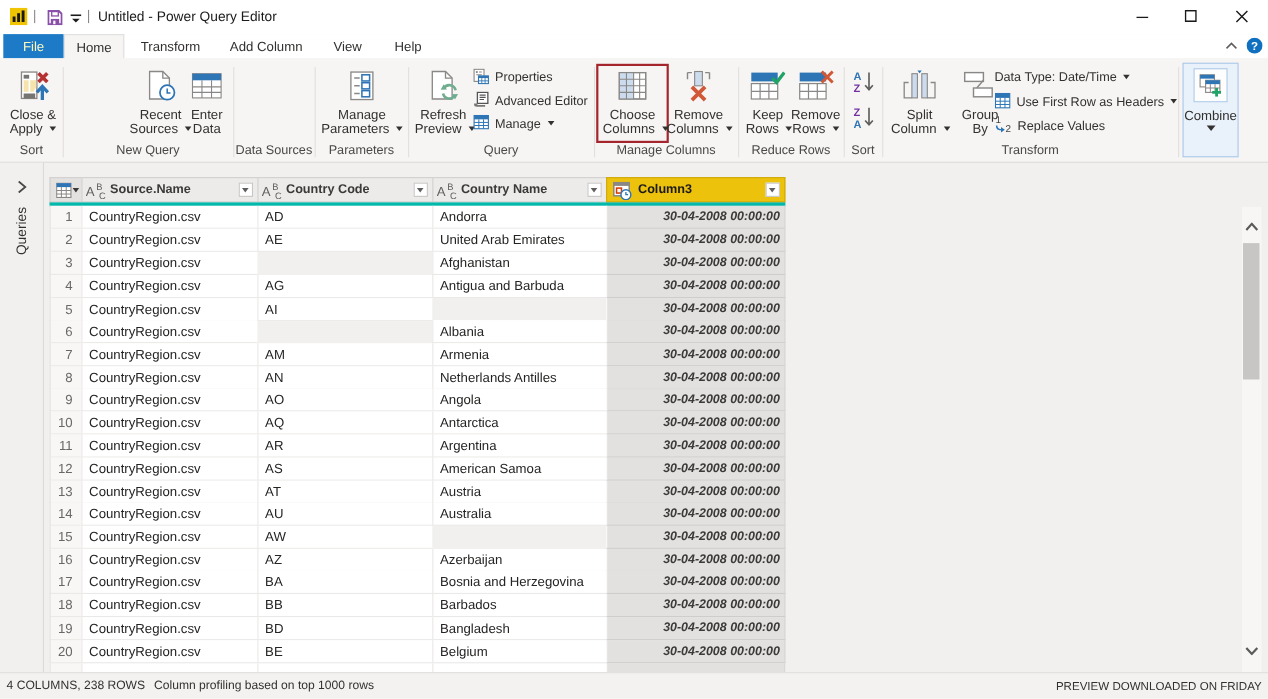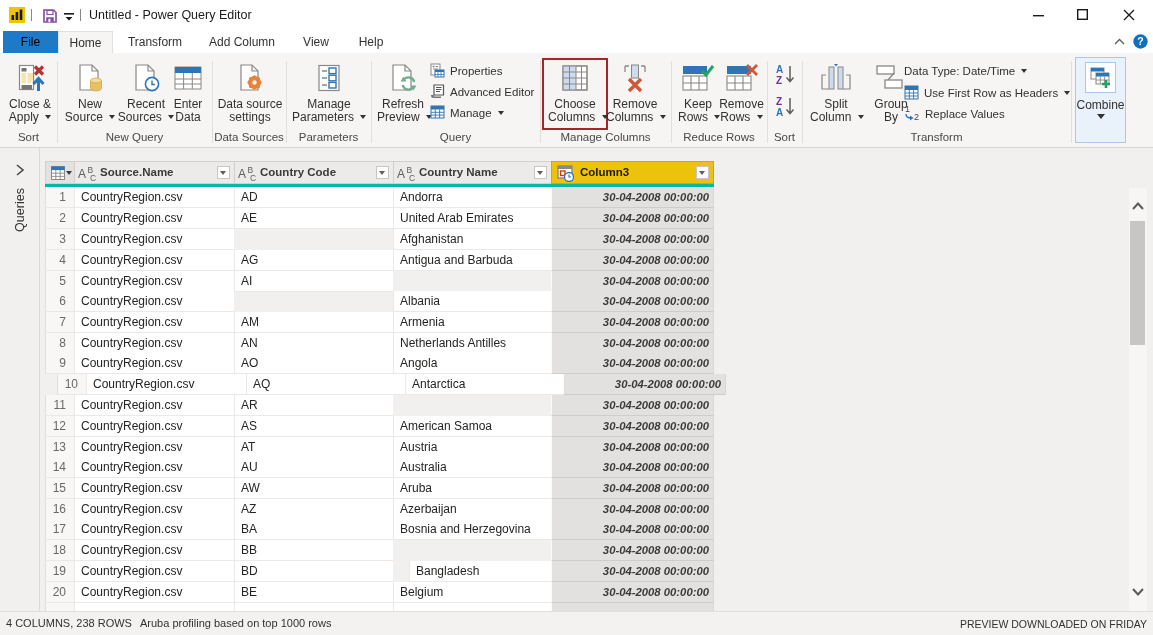--- a/index.html
+++ b/index.html
@@ -9,21 +9,21 @@
 .abs { position:absolute; }
 
 
 #titlebar { position:absolute; left:0; top:0; width:1153px; height:31px; background:#fff; }
 #titlebar .sep { position:absolute; top:9px; width:1px; height:12px; background:#8a8886; }
 #title-text { position:absolute; left:89px; top:0; height:31px; line-height:31px; font-size:12.5px; color:#1b1a19; }
 
 
 #tabbar { position:absolute; left:0; top:31px; width:1153px; height:22px; background:#fff; }
 .tab { position:absolute; top:0; height:22px; line-height:22px; text-align:center; color:#323130; font-size:12px; }
-#tab-file { left:3px; width:55px; background:#217346; background:#1d7ac6; color:#000000; }
+#tab-file { left:3px; width:55px; background:#217346; background:#1d7ac6; color:#fef9c3; }
 #tab-home { left:58px; width:55px; background:#f6f5f4; border:1px solid #e1dfdd; border-bottom:none; }
 
 
 #ribbon { position:absolute; left:0; top:53px; width:1153px; height:95px; background:#f6f5f4; border-bottom:1px solid #d8d6d4; }
 .rsep { position:absolute; top:8px; width:1px; height:82px; background:#e1dfdd; }
 .rgroup-label { position:absolute; top:76px; height:16px; line-height:16px; text-align:center; color:#494847; font-size:11.5px; }
 .rbtn { position:absolute; top:10px; text-align:center; color:#323130; }
 .rbtn .icon { display:block; margin:0 auto; }
 .rbtn .lbl { display:block; font-size:12px; line-height:13px; color:#323130; white-space:nowrap; }
 .rbtn .lbl:first-of-type { margin-top:5px; }
@@ -135,30 +135,20 @@
         <path d="M12.5 10 L18 10 L18 16 L15.5 20.5 L12.5 20.5 Z" fill="#f7e4ad"></path>
         <rect x="6.5" y="22" width="10.5" height="4.5" fill="#767572"></rect>
         <path d="M20 3.5 L28 11.5 M28 3.5 L20 11.5" stroke="#b63232" stroke-width="3.2" fill="none"></path>
         <path d="M23.5 28 L23.5 17.5" stroke="#2e75b6" stroke-width="3"></path>
         <path d="M18.5 21 L23.5 15.5 L28.5 21" fill="none" stroke="#2e75b6" stroke-width="3"></path>
       </svg>
       <span class="lbl">Close &amp;</span>
         <span class="lbl">Apply <span class="caret"></span></span>
     </div>
 
-    <div class="rbtn" style="left:64px;width:52px">
-      <svg class="icon" width="30" height="30" viewBox="0 0 30 30">
-        <path d="M5 2 L17 2 L23 8 L23 27 L5 27 Z" fill="#fff" stroke="#8a8886" stroke-width="1.2"></path>
-        <path d="M17 2 L17 8 L23 8" fill="none" stroke="#8a8886" stroke-width="1.2"></path>
-        <path d="M15.5 17.5 L15.5 25.5 A5.5 2.4 0 0 0 26.5 25.5 L26.5 17.5" fill="#e9c06a" stroke="#d3a93c" stroke-width="0.8"></path>
-        <ellipse cx="21" cy="17.5" rx="5.5" ry="2.4" fill="#f4dc9c" stroke="#d3a93c" stroke-width="0.8"></ellipse>
-      </svg>
-      <span class="lbl">New</span>
-        <span class="lbl">Source <span class="caret"></span></span>
-    </div>
 
     <div class="rbtn" style="left:117px;width:58px">
       <svg class="icon" width="30" height="30" viewBox="0 0 30 30">
         <path d="M5 2 L17 2 L23 8 L23 27 L5 27 Z" fill="#fff" stroke="#8a8886" stroke-width="1.2"></path>
         <path d="M17 2 L17 8 L23 8" fill="none" stroke="#8a8886" stroke-width="1.2"></path>
         <circle cx="21" cy="21" r="6.6" fill="#fff" stroke="#2e75b6" stroke-width="1.6"></circle>
         <path d="M21 17.5 L21 21.5 L24 21.5" fill="none" stroke="#2e75b6" stroke-width="1.4"></path>
       </svg>
       <span class="lbl">Recent</span>
         <span class="lbl">Sources <span class="caret"></span></span>
@@ -167,34 +157,20 @@
     <div class="rbtn" style="left:168px;width:40px">
       <svg class="icon" width="30" height="30" viewBox="0 0 30 30">
         <rect x="2" y="4" width="26" height="22" fill="#fff" stroke="#8a8886" stroke-width="1"></rect>
         <rect x="2" y="4" width="26" height="6" fill="#2e75b6"></rect>
         <path d="M2 16 L28 16 M2 21 L28 21 M10.6 10 L10.6 26 M19.3 10 L19.3 26" stroke="#8a8886" stroke-width="1"></path>
       </svg>
       <span class="lbl">Enter</span>
         <span class="lbl">Data</span>
     </div>
 
-    <div class="rbtn" style="left:215px;width:70px">
-      <svg class="icon" width="30" height="30" viewBox="0 0 30 30">
-        <path d="M6 2 L17 2 L23 8 L23 27 L6 27 Z" fill="#fff" stroke="#8a8886" stroke-width="1.2"></path>
-        <path d="M17 2 L17 8 L23 8" fill="none" stroke="#8a8886" stroke-width="1.2"></path>
-        <g fill="#e8833a">
-            <rect x="14" y="14" width="11" height="11" rx="1.5"></rect>
-            <rect x="14" y="14" width="11" height="11" rx="1.5" transform="rotate(45 19.5 19.5)"></rect>
-          </g>
-        <circle cx="19.5" cy="19.5" r="6.4" fill="#e8833a"></circle>
-        <circle cx="19.5" cy="19.5" r="2.2" fill="#f6f5f4"></circle>
-      </svg>
-      <span class="lbl">Data source</span>
-        <span class="lbl">settings</span>
-    </div>
 
     <div class="rbtn" style="left:292px;width:74px">
       <svg class="icon" width="30" height="30" viewBox="0 0 30 30">
         <rect x="5" y="2.5" width="20" height="25" fill="#fff" stroke="#8a8886" stroke-width="1.2"></rect>
         <path d="M8 8 L13 8 M8 15 L13 15 M8 22 L13 22" stroke="#8a8886" stroke-width="1.4"></path>
         <rect x="15" y="5" width="7" height="5.6" fill="none" stroke="#2e75b6" stroke-width="1.4"></rect>
         <rect x="15" y="12.2" width="7" height="5.6" fill="none" stroke="#2e75b6" stroke-width="1.4"></rect>
         <rect x="15" y="19.4" width="7" height="5.6" fill="none" stroke="#2e75b6" stroke-width="1.4"></rect>
       </svg>
       <span class="lbl">Manage</span>
@@ -450,31 +426,32 @@
           <div class="dcell" style="left:348px;width:158px">Netherlands Antilles</div>
           <div class="dcell sel" style="left:506px;width:163px">30-04-2008 00:00:00</div>
         </div>
 <div class="drow" style="left:0;top:192px;width:669px">
           <div class="dcell rownum" style="left:0px;width:29px">9</div>
           <div class="dcell" style="left:29px;width:160px">CountryRegion.csv</div>
           <div class="dcell" style="left:348px;width:158px">Angola</div>
           <div class="dcell" style="left:189px;width:159px">AO</div>
           <div class="dcell sel" style="left:506px;width:163px">30-04-2008 00:00:00</div>
         </div>
-<div class="drow" style="left:12px;top:213px;width:585px">
+<div class="drow" style="left:0;top:213px;width:585px">
           <div class="dcell rownum" style="left:0px;width:29px">10</div>
           <div class="dcell" style="left:29px;width:160px">CountryRegion.csv</div>
           <div class="dcell" style="left:189px;width:159px">AQ</div>
           <div class="dcell" style="left:348px;width:158px">Antarctica</div>
           <div class="dcell sel" style="left:506px;width:163px">30-04-2008 00:00:00</div>
         </div>
 <div class="drow" style="left:0;top:234px;width:669px">
           <div class="dcell rownum" style="left:0px;width:29px">11</div>
           <div class="dcell" style="left:29px;width:160px">CountryRegion.csv</div>
           <div class="dcell" style="left:189px;width:159px">AR</div>
+          <div class="dcell" style="left:348px;width:158px">Argentina</div>
           <div class="dcell sel" style="left:506px;width:163px">30-04-2008 00:00:00</div>
         </div>
 <div class="drow" style="left:0;top:255px;width:669px">
           <div class="dcell rownum" style="left:0px;width:29px">12</div>
           <div class="dcell" style="left:29px;width:160px">CountryRegion.csv</div>
           <div class="dcell" style="left:189px;width:159px">AS</div>
           <div class="dcell" style="left:348px;width:158px">American Samoa</div>
           <div class="dcell sel" style="left:506px;width:163px">30-04-2008 00:00:00</div>
         </div>
 <div class="drow" style="left:0;top:276px;width:669px">
@@ -488,48 +465,48 @@
           <div class="dcell rownum" style="left:0px;width:29px">14</div>
           <div class="dcell" style="left:29px;width:160px">CountryRegion.csv</div>
           <div class="dcell" style="left:189px;width:159px">AU</div>
           <div class="dcell" style="left:348px;width:158px">Australia</div>
           <div class="dcell sel" style="left:506px;width:163px">30-04-2008 00:00:00</div>
         </div>
 <div class="drow" style="left:0;top:317px;width:669px">
           <div class="dcell rownum" style="left:0px;width:29px">15</div>
           <div class="dcell" style="left:29px;width:160px">CountryRegion.csv</div>
           <div class="dcell" style="left:189px;width:159px">AW</div>
-          <div class="dcell" style="left:348px;width:158px">Aruba</div>
           <div class="dcell sel" style="left:506px;width:163px">30-04-2008 00:00:00</div>
         </div>
 <div class="drow" style="left:0;top:338px;width:669px">
           <div class="dcell rownum" style="left:0px;width:29px">16</div>
           <div class="dcell" style="left:29px;width:160px">CountryRegion.csv</div>
           <div class="dcell" style="left:189px;width:159px">AZ</div>
           <div class="dcell" style="left:348px;width:158px">Azerbaijan</div>
           <div class="dcell sel" style="left:506px;width:163px">30-04-2008 00:00:00</div>
         </div>
 <div class="drow" style="left:0;top:358px;width:669px">
           <div class="dcell rownum" style="left:0px;width:29px">17</div>
           <div class="dcell" style="left:29px;width:160px">CountryRegion.csv</div>
           <div class="dcell" style="left:189px;width:159px">BA</div>
           <div class="dcell" style="left:348px;width:158px">Bosnia and Herzegovina</div>
           <div class="dcell sel" style="left:506px;width:163px">30-04-2008 00:00:00</div>
         </div>
 <div class="drow" style="left:0;top:379px;width:743px">
           <div class="dcell rownum" style="left:0px;width:29px">18</div>
           <div class="dcell" style="left:29px;width:160px">CountryRegion.csv</div>
           <div class="dcell" style="left:189px;width:159px">BB</div>
+          <div class="dcell" style="left:348px;width:158px">Barbados</div>
           <div class="dcell sel" style="left:506px;width:163px">30-04-2008 00:00:00</div>
         </div>
 <div class="drow" style="left:0;top:400px;width:669px">
           <div class="dcell rownum" style="left:0px;width:29px">19</div>
           <div class="dcell" style="left:29px;width:160px">CountryRegion.csv</div>
           <div class="dcell" style="left:189px;width:159px">BD</div>
-          <div class="dcell" style="left:364px;width:158px">Bangladesh</div>
+          <div class="dcell" style="left:348px;width:158px">Bangladesh</div>
           <div class="dcell sel" style="left:506px;width:163px">30-04-2008 00:00:00</div>
         </div>
 <div class="drow" style="left:0;top:421px;width:669px">
           <div class="dcell rownum" style="left:0px;width:29px">20</div>
           <div class="dcell" style="left:29px;width:160px">CountryRegion.csv</div>
           <div class="dcell" style="left:189px;width:159px">BE</div>
           <div class="dcell" style="left:348px;width:158px">Belgium</div>
           <div class="dcell sel" style="left:506px;width:163px">30-04-2008 00:00:00</div>
         </div>
 <div class="drow" style="left:0;top:442px;width:669px;height:10px;overflow:hidden">
@@ -546,17 +523,17 @@
         </svg>
   <div class="abs" style="left:1px;top:33px;width:15px;height:124px;background:#c8c6c4"></div>
   <svg class="abs" style="left:3px;top:400px" width="12" height="8" viewBox="0 0 12 8">
           <path d="M1 1 L6 6.5 L11 1" fill="none" stroke="#5a5a5a" stroke-width="2"></path>
         </svg>
 </div>
   </div>
 
   <div id="statusbar">
     <div class="abs" style="left:6px;top:5px">4 COLUMNS, 238 ROWS</div>
-    <div class="abs" style="left:140px;top:5px">Aruba profiling based on top 1000 rows</div>
+    <div class="abs" style="left:140px;top:5px">Column profiling based on top 1000 rows</div>
     <div class="abs" style="right:6px;top:6px;font-size:10.5px">PREVIEW DOWNLOADED ON FRIDAY</div>
   </div>
 
 </div>
 
 </body></html>

